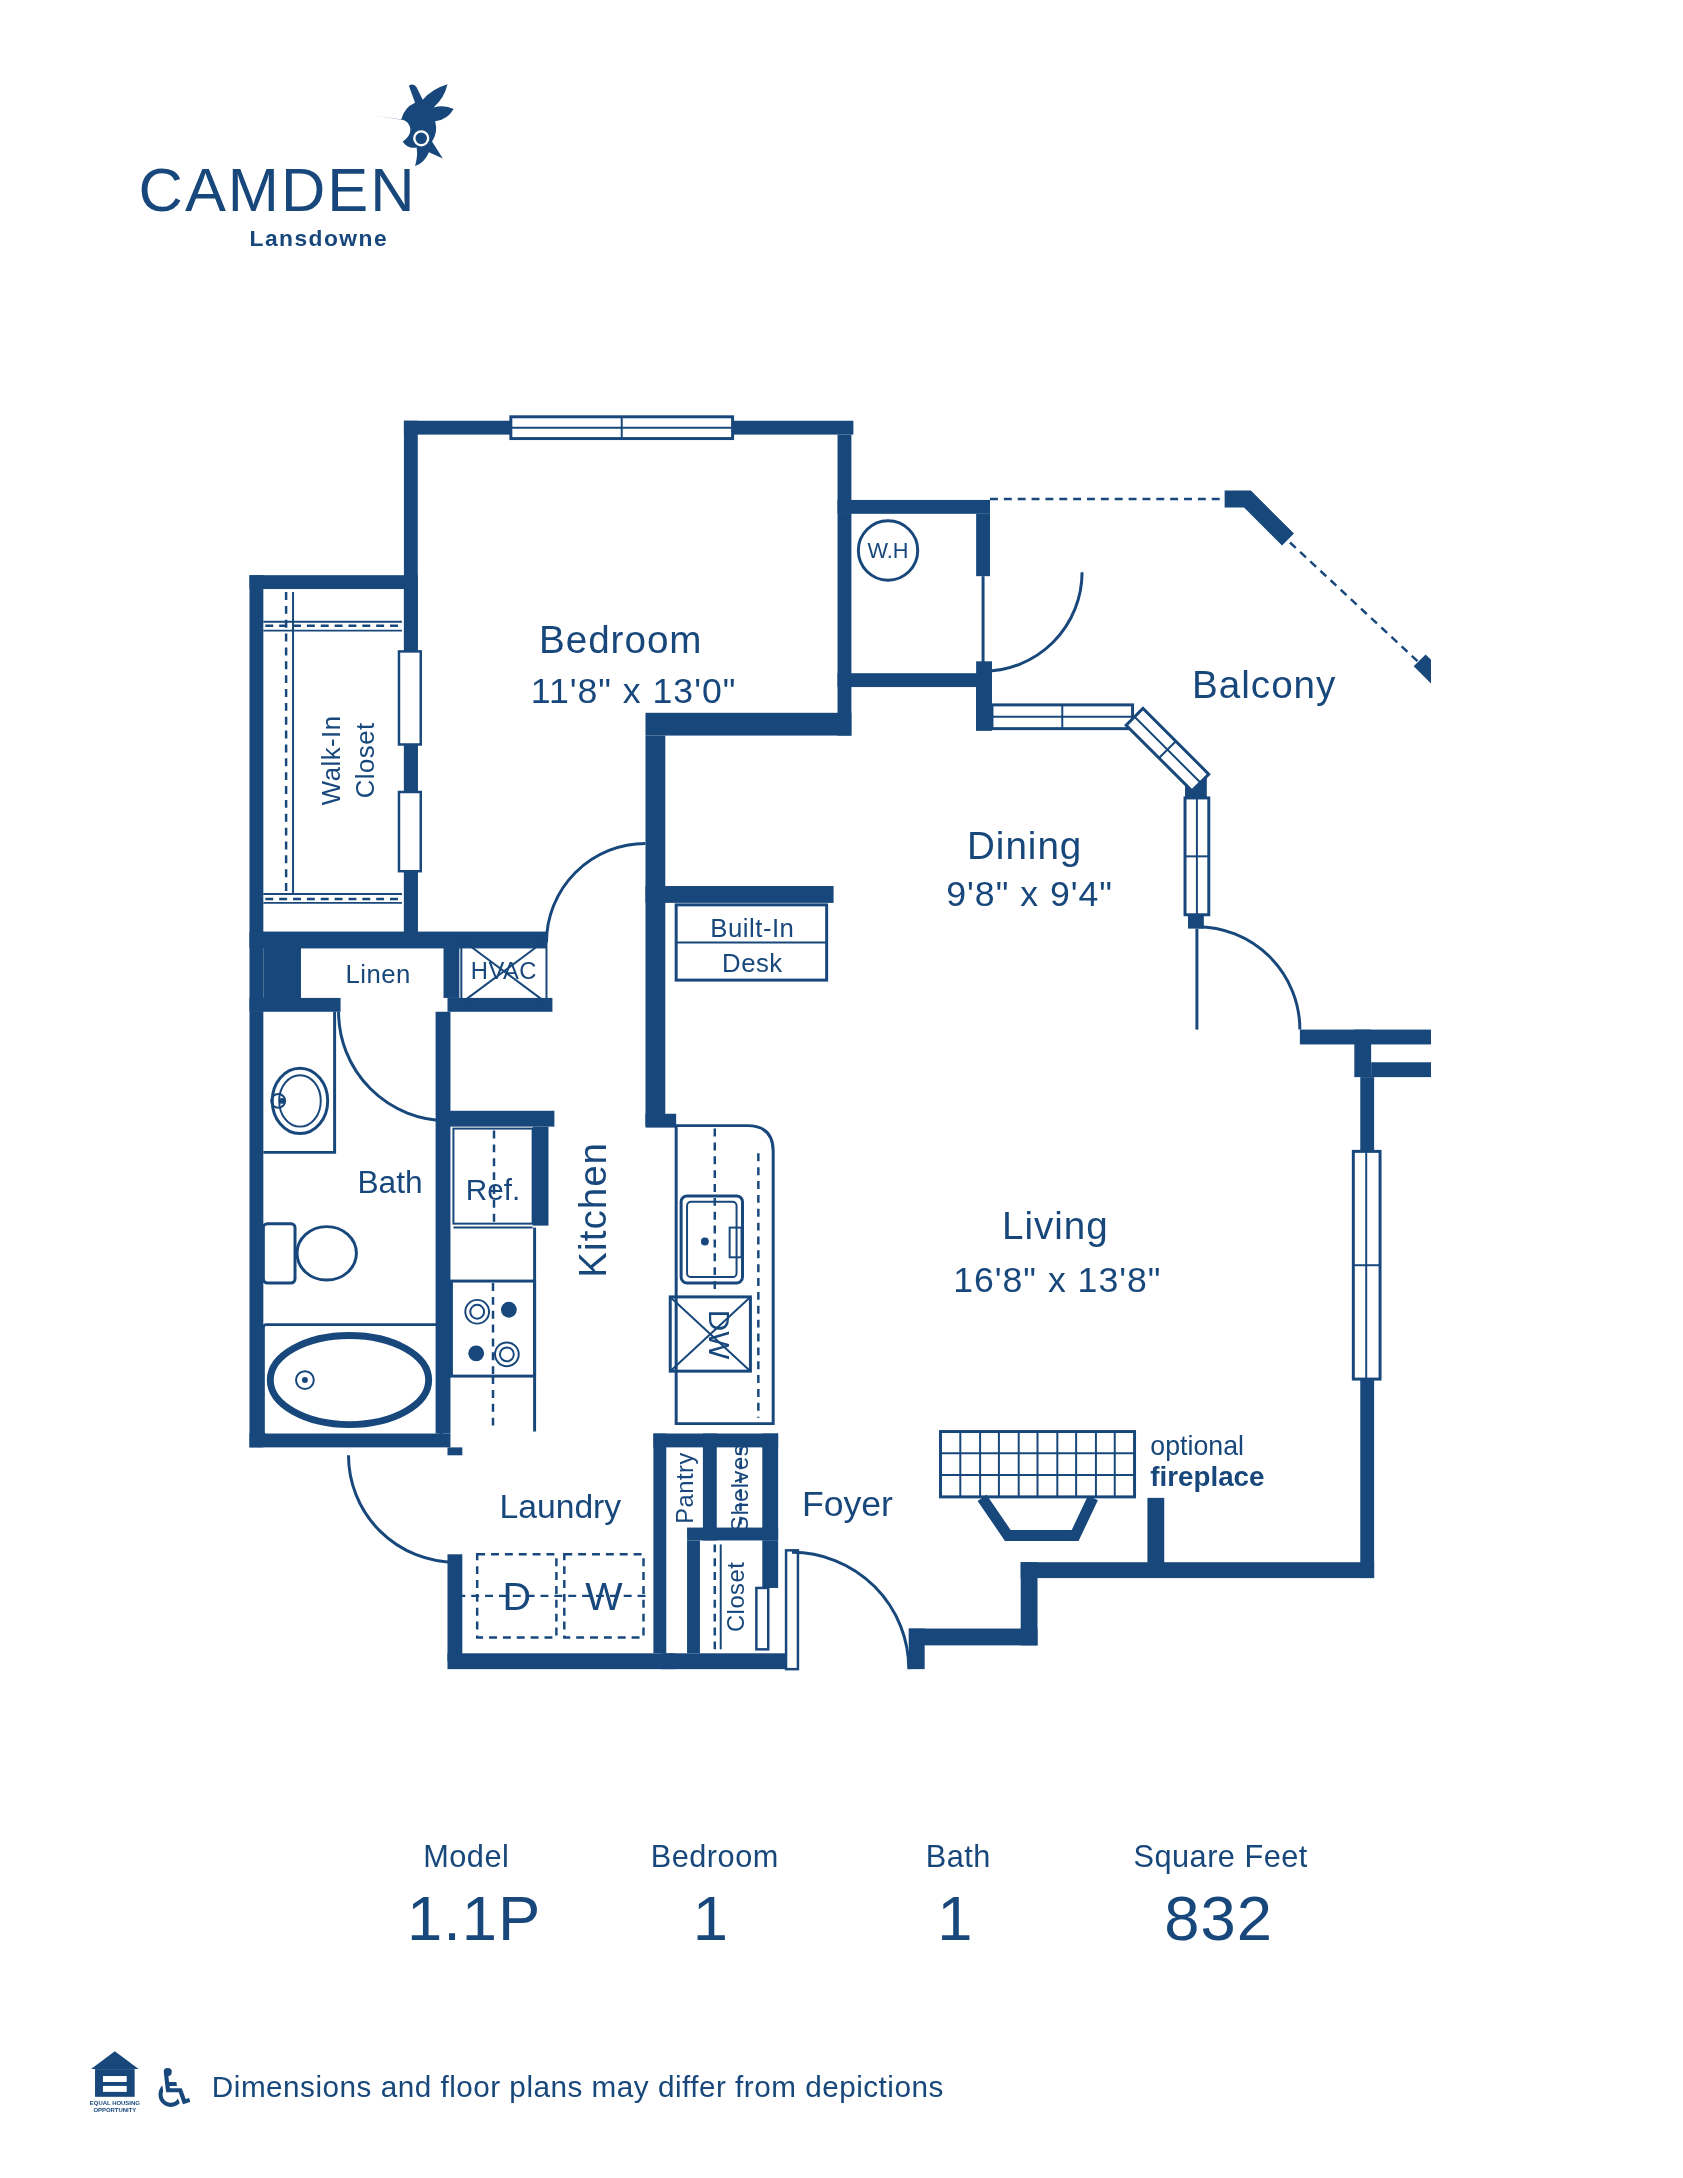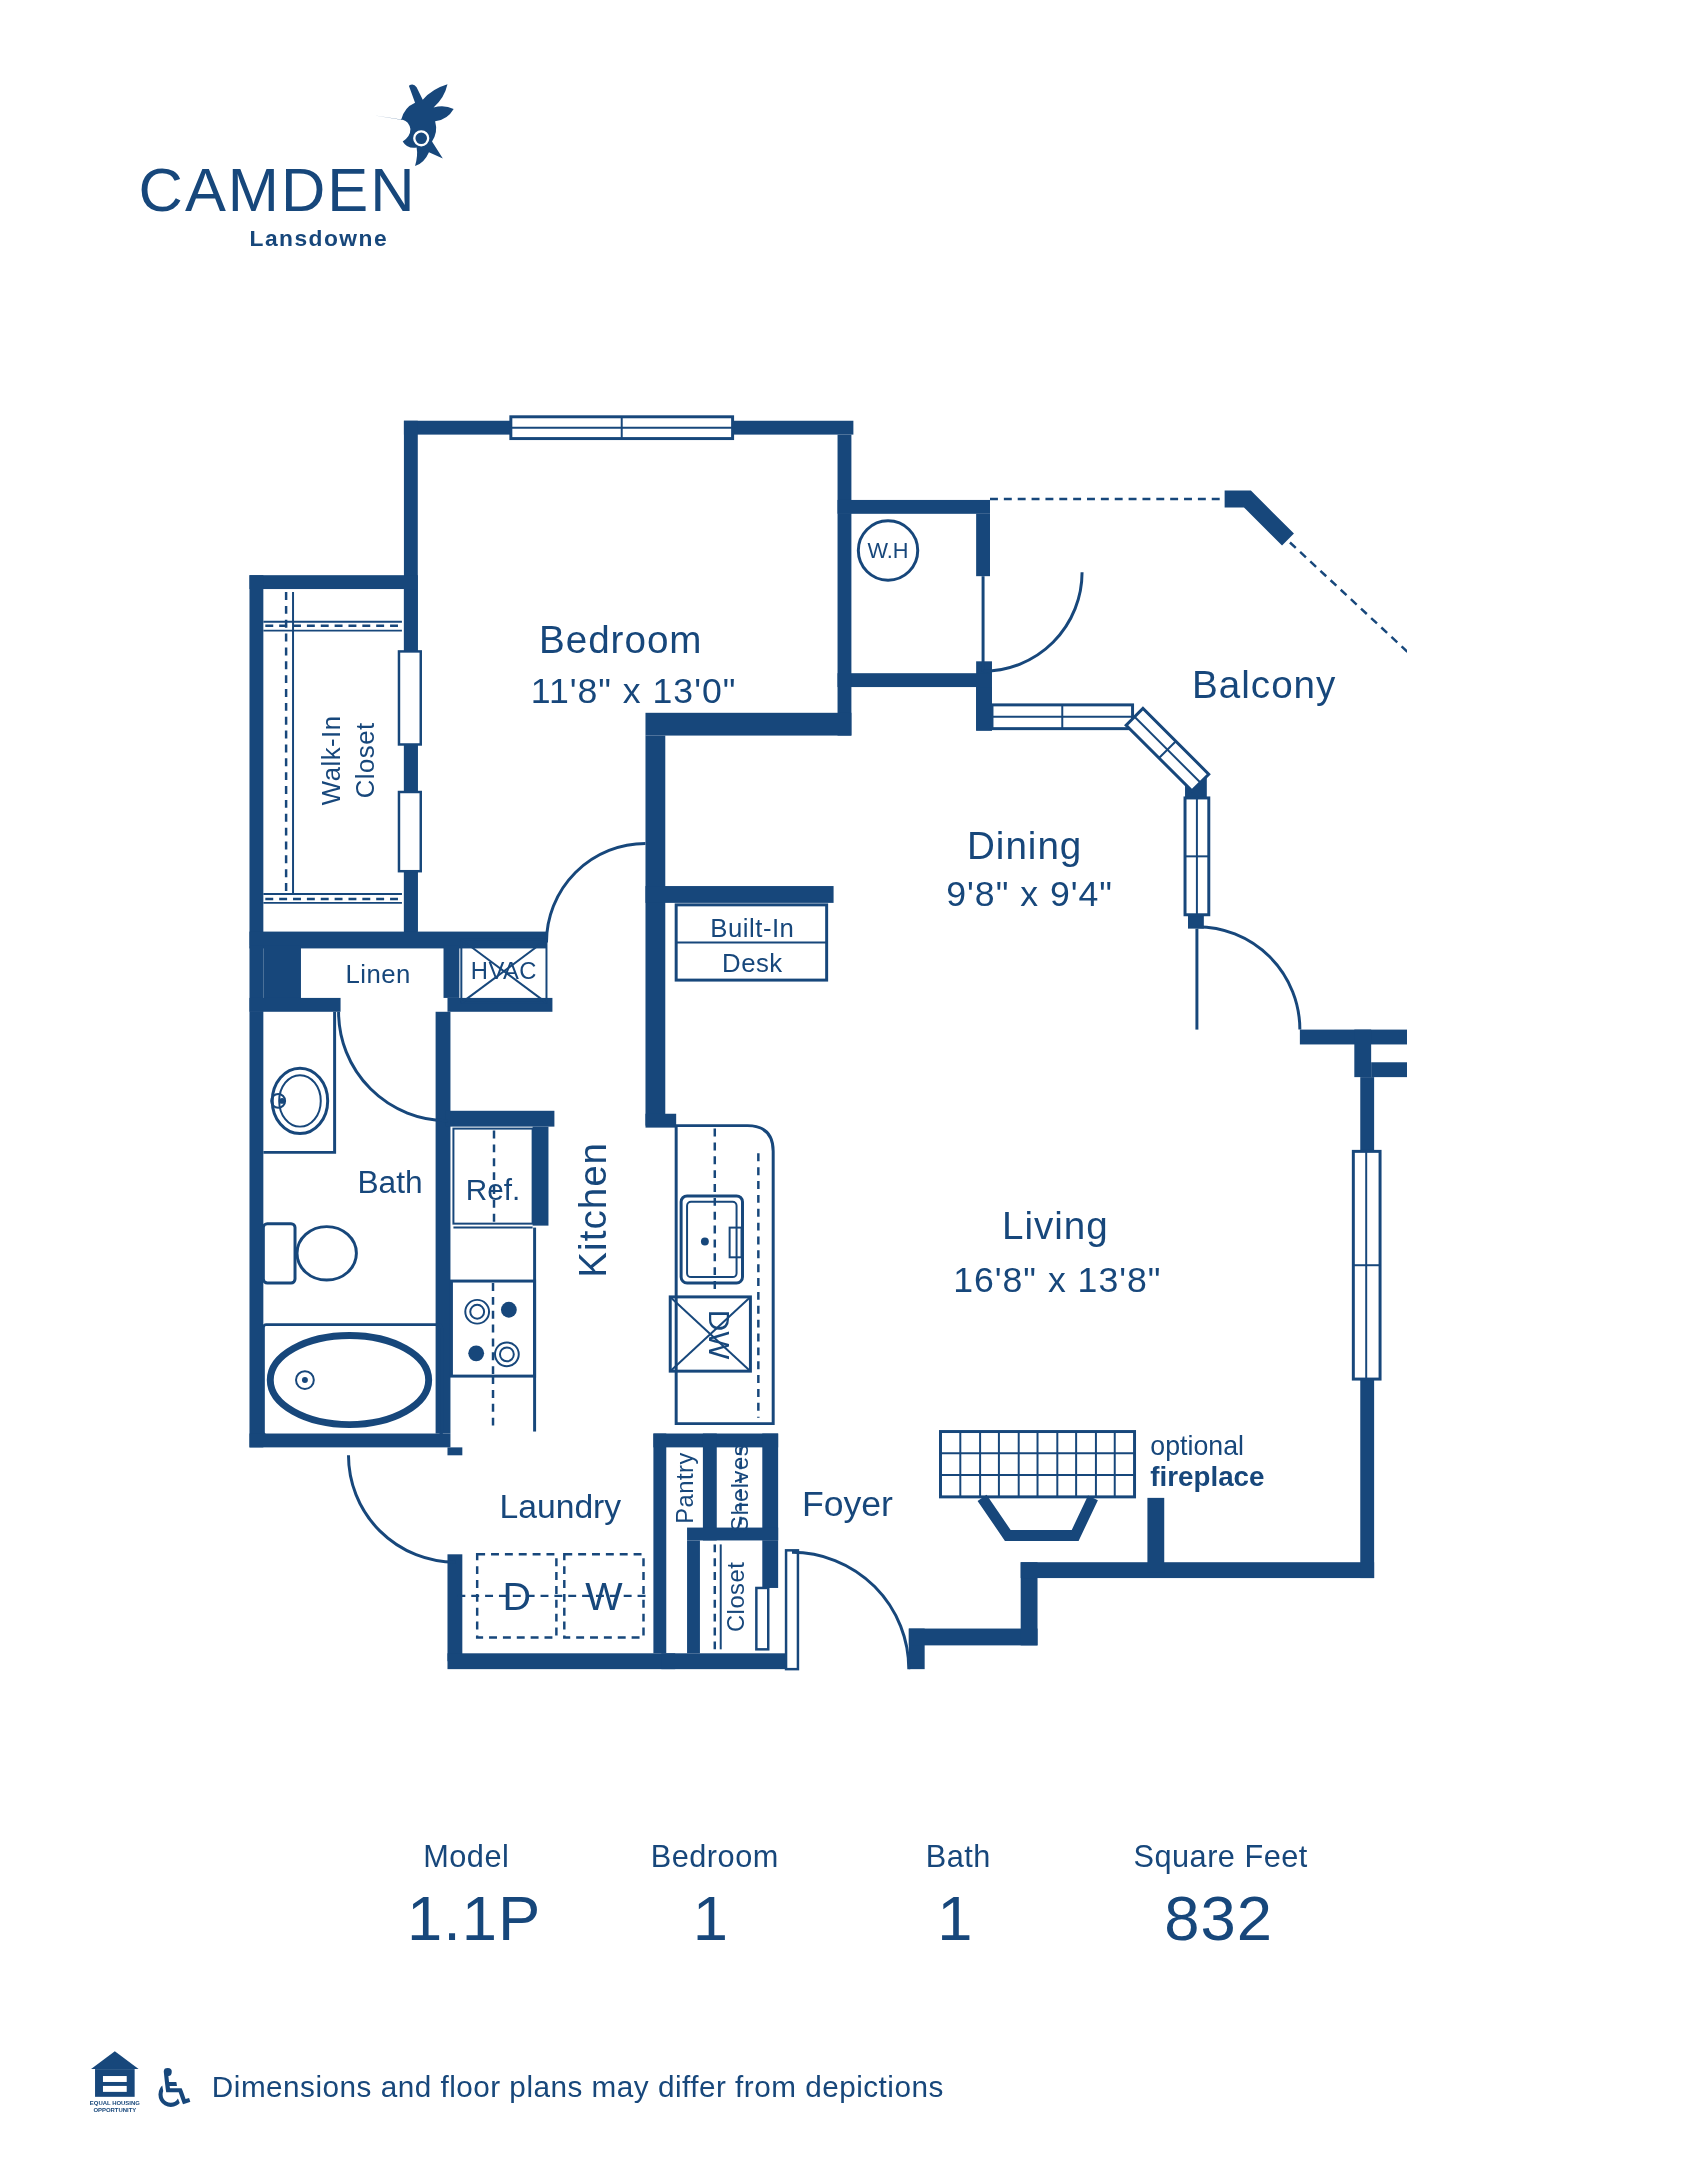--- a/index.html
+++ b/index.html
@@ -1,16 +1,16 @@
 <!DOCTYPE html>
 <html><head>
 <meta charset="utf-8">
 <style>
   html,body { margin:0; padding:0; background:#ffffff; }
-  .page { position:relative; width:1407px; height:2178px; background:#ffffff; overflow:hidden; }
+  .page { position:relative; width:1407px; height:2178px; background:#ffffff; overflow:hidden;padding-left:24px; }
   svg { position:absolute; left:0; top:0; }
   text { font-family:"Liberation Sans", sans-serif; fill:#17477B; }
   .wall { fill:#17477B; }
   .ln { stroke:#17477B; fill:none; }
   .thin { stroke-width:3; }
   .hair { stroke-width:2; }
   .dash { stroke-width:2.5; stroke-dasharray:8 6; }
   .winbox { fill:#ffffff; stroke:#17477B; stroke-width:3; }
   .leaf { fill:#ffffff; stroke:#17477B; stroke-width:2.5; }
   .room-name { font-size:39px; letter-spacing:1px; }

